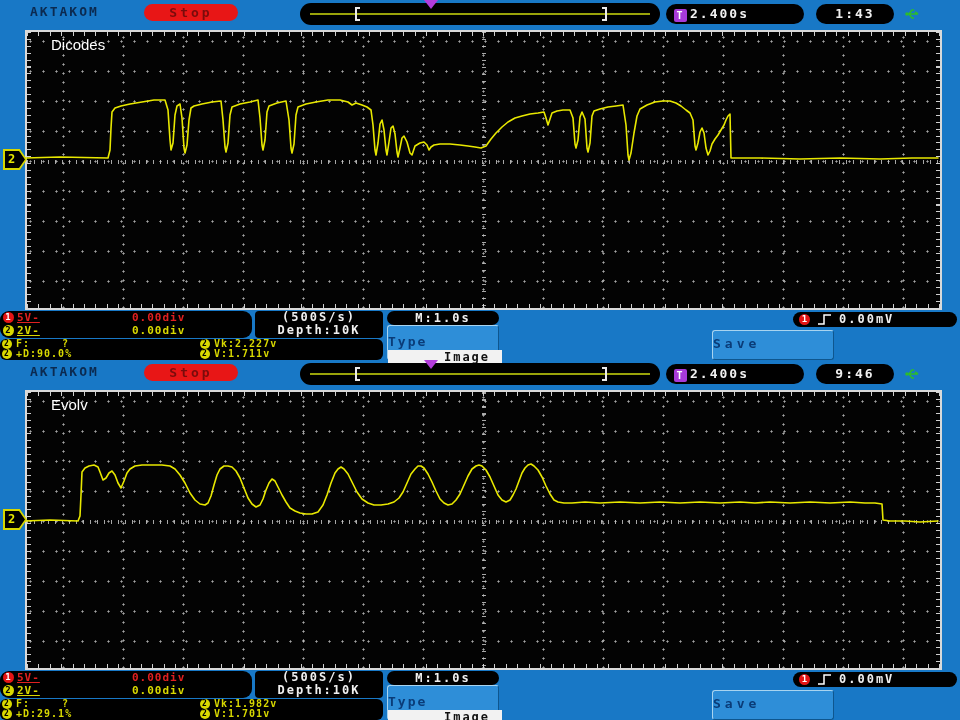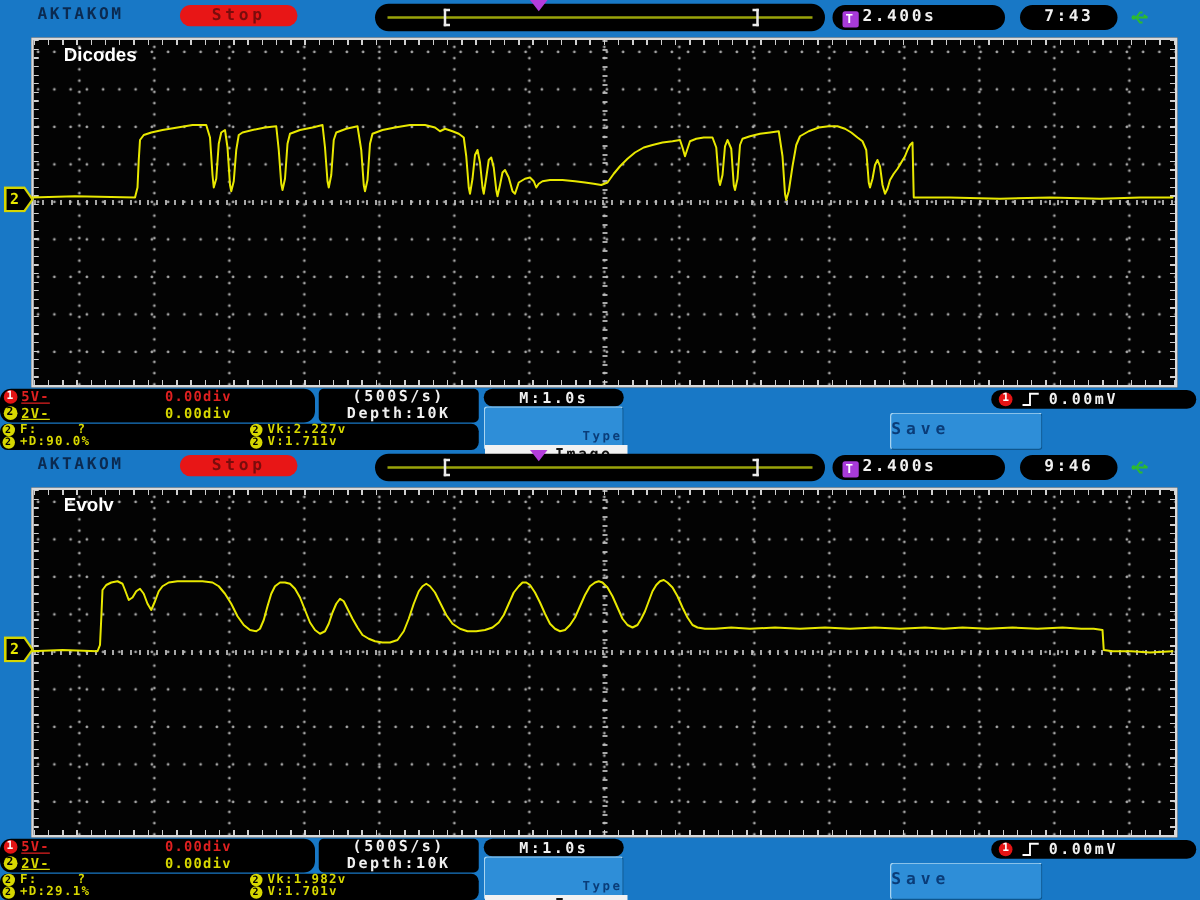--- a/index.html
+++ b/index.html
@@ -45,21 +45,21 @@
     background:repeating-linear-gradient(to right,#c4c4c4 0 1.5px,transparent 1.5px 7px);opacity:.85;}
   .ticks-top{position:absolute;top:0;left:0;right:0;height:4px;
     background:repeating-linear-gradient(to right,#cfcfcf 0 1px,transparent 1px 11.4px);}
   .ticks-bottom{position:absolute;bottom:0;left:0;right:0;height:4px;
     background:repeating-linear-gradient(to right,#cfcfcf 0 1px,transparent 1px 11.4px);}
   .ticks-left{position:absolute;top:0;bottom:0;left:0;width:4px;
     background:repeating-linear-gradient(to bottom,#cfcfcf 0 1px,transparent 1px 6.9px);}
   .ticks-right{position:absolute;top:0;bottom:0;right:0;width:4px;
     background:repeating-linear-gradient(to bottom,#cfcfcf 0 1px,transparent 1px 6.9px);}
   .annotation{position:absolute;left:24px;top:4px;color:#fff;font-family:"Liberation Sans",sans-serif;
-              font-weight:bold;font-size:15px;}
+              font-weight:normal;font-size:15px;}
   .trace-svg{position:absolute;left:-2px;top:-2px;}
   .ch-marker{position:absolute;left:-24px;top:117px;width:24px;height:21px;}
   .arrow-outer{position:absolute;inset:0;background:#d6d600;clip-path:polygon(0 0,70% 0,100% 50%,70% 100%,0 100%);}
   .arrow-inner{position:absolute;inset:2px;background:#000;clip-path:polygon(0 0,70% 0,100% 50%,70% 100%,0 100%);}
   .ch-label{position:absolute;left:5px;top:4px;color:#e8e800;font-weight:bold;font-size:12px;line-height:13px;}
 
   
   .statusbar{position:absolute;left:0;top:310px;width:960px;height:50px;font-weight:bold;}
   .panel-ch{position:absolute;left:0;top:1px;width:252px;height:27px;background:#000;border-radius:9px;}
   .srow{position:absolute;left:0;width:100%;height:13px;font-size:11px;letter-spacing:1px;line-height:13px;}
@@ -75,21 +75,21 @@
   .panel-m{position:absolute;left:387px;top:1px;width:112px;height:14px;background:#000;border-radius:7px;
            color:#f0f0f0;text-align:center;font-size:12px;letter-spacing:2px;line-height:14px;}
   .panel-meas{position:absolute;left:0;top:29px;width:383px;height:21px;background:#000;border-radius:6px;}
   .mrow{position:absolute;left:0;width:100%;height:10px;font-size:10px;letter-spacing:1px;line-height:10px;}
   .mrow.r1{top:0;} .mrow.r2{top:10px;}
   .mrow .badge{width:10px;height:10px;line-height:10px;font-size:8px;top:0;}
   .mb1{left:2px;} .mt1{position:absolute;left:16px;} .mq{position:absolute;left:62px;}
   .mb2{left:200px;} .mt2{position:absolute;left:214px;}
   .btn{background:#2e8ed8;border:1px solid #a8d4f0;border-right-color:#0e568e;border-bottom-color:#0e568e;border-radius:3px;}
   .btn-type{position:absolute;left:387px;top:15px;width:110px;height:33px;}
-  .type-label{text-align:right;color:#0a3c78;font-size:10px;letter-spacing:2px;margin-top:18px;}
+  .type-label{text-align:left;color:#0a3c78;font-size:13px;letter-spacing:2px;margin-top:8px;}
   .type-value{margin:1px auto 0;width:70px;height:14px;background:#f2f2f2;color:#101010;text-align:center;
               font-size:12px;letter-spacing:2px;line-height:14px;padding-left:44px;}
   .btn-save{position:absolute;left:712px;top:20px;width:120px;height:28px;text-align:left;line-height:26px;
             color:#0a3c78;font-size:13px;letter-spacing:4px;}
   .pill-trig{position:absolute;left:793px;top:2px;width:164px;height:15px;background:#000;border-radius:8px;}
   .pill-trig .badge{left:6px;top:2px;}
   .edge-glyph{position:absolute;left:24px;top:1px;}
   .trig-val{position:absolute;left:46px;top:1px;color:#f0f0f0;font-size:12px;letter-spacing:2px;line-height:13px;}
 </style>
 </head>
@@ -101,21 +101,21 @@
     <div class="stop-pill">Stop</div>
     <div class="record-pill">
       <div class="record-line"></div>
       <div class="rcursor l"></div>
       <div class="rcursor r"></div>
     </div>
     <div class="tri-marker"></div>
     <div class="time-pill">
       <span class="t-icon">T</span><span>2.400s</span>
     </div>
-    <div class="clock-pill">7:43</div>
+    <div class="clock-pill">1:43</div>
     <svg class="usb-icon" viewBox="0 0 18 16">
       <path d="M2 8 H14 M14 8 L11 6 M5 8 L8 4 L10 4 M5 8 L8 12 L10 12" stroke="#2dbb2d" stroke-width="1.6" fill="none"></path>
       <circle cx="3" cy="8" r="1.8" fill="#2dbb2d"></circle>
     </svg>
   </div>
 
   <div class="display">
     <div class="grid"></div>
     <div class="v-axis"></div>
     <div class="h-axis"></div>

